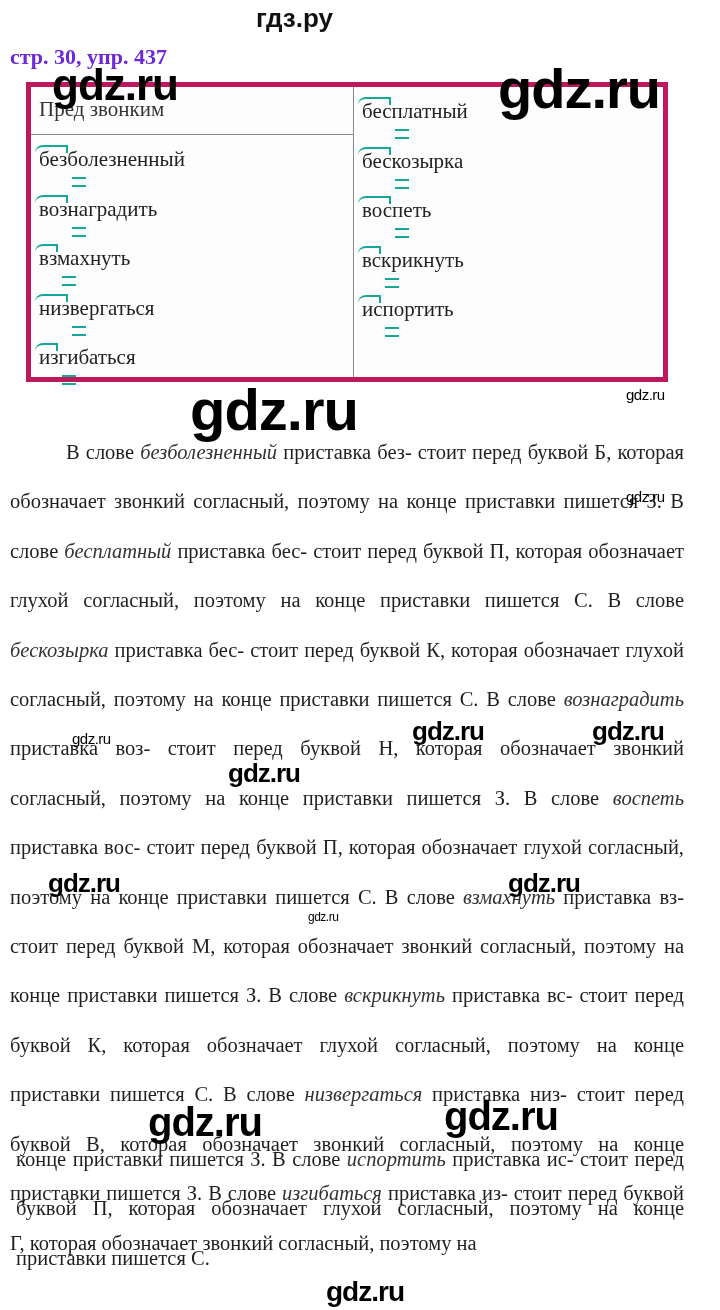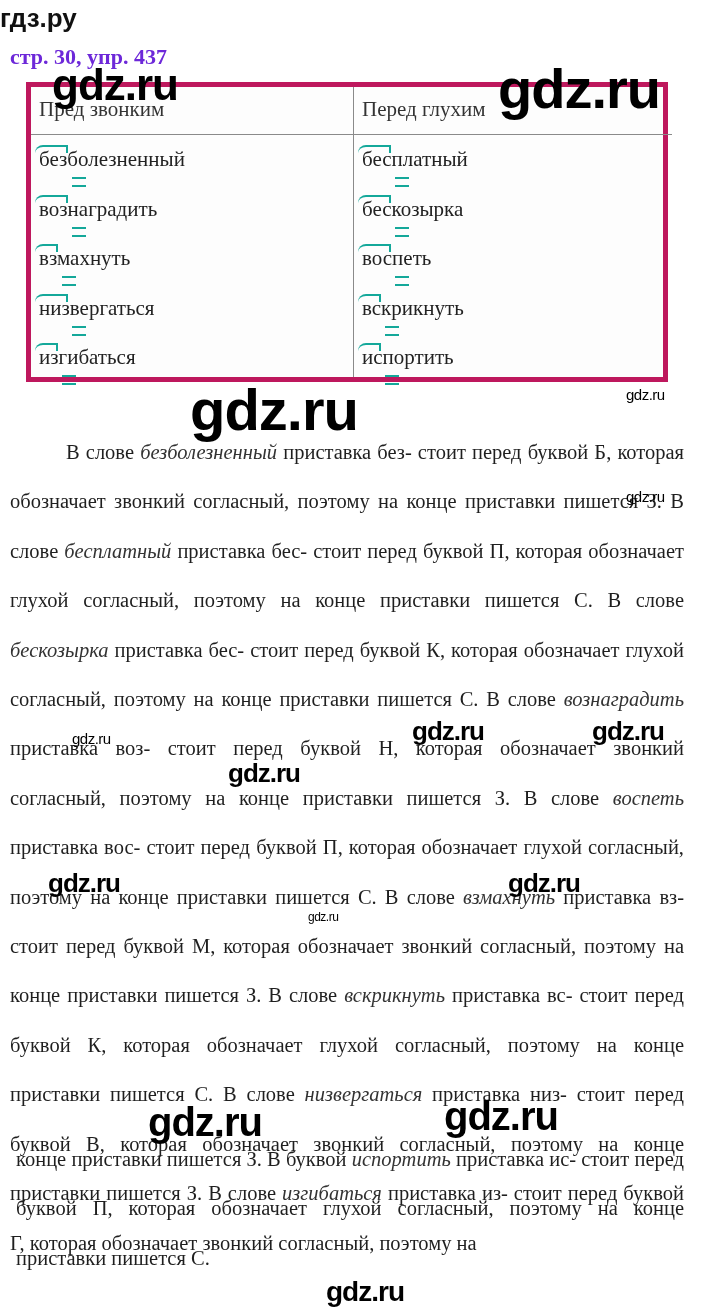--- a/index.html
+++ b/index.html
@@ -1,17 +1,17 @@
 <!DOCTYPE html>
 <html><head>
 <meta charset="utf-8">
 <style>
   html, body { margin: 0; padding: 0; background: #ffffff; }
   body { width: 720px; height: 1310px; position: relative; overflow: hidden; font-family: "Liberation Serif", serif; color: #1a1a1a; }
-  .site-title { position: absolute; top: 0; left: 0; width: 589px; font-family: "Liberation Sans", sans-serif; font-weight: bold; font-size: 26px; line-height: 36px; color: #111; }
+  .site-title { position: absolute; top: 0; left: 0; width: 589px; text-align: center; font-family: "Liberation Sans", sans-serif; font-weight: bold; font-size: 26px; line-height: 36px; color: #111; }
   .exercise-title { position: absolute; top: 44px; left: 10px; font-family: "Liberation Serif", serif; font-weight: bold; font-size: 22px; color: #6d28d9; }
   .wm { position: absolute; font-family: "Liberation Sans", sans-serif; font-weight: bold; color: #000; letter-spacing: -1px; white-space: nowrap; z-index: 5; }
   .wm-small { position: absolute; font-family: "Liberation Sans", sans-serif; font-size: 15px; color: #000; white-space: nowrap; z-index: 5; letter-spacing: -0.5px; }
   .table-wrap { position: absolute; top: 82px; left: 26px; width: 642px; height: 300px; border: 5px solid #be185d; box-sizing: border-box; background: #fdfdfd; }
   .col { position: absolute; top: 0; height: 100%; }
   .col-left { left: 0; width: 322px; border-right: 1px solid #8a8a8a; }
   .col-right { left: 323px; width: 318px; }
   .th { height: 48px; border-bottom: 1px solid #8a8a8a; box-sizing: border-box; font-size: 21px; color: #333; padding: 10px 0 0 8px; }
   .words { padding: 8px 0 0 8px; }
   .word { position: relative; height: 49.5px; font-size: 21px; color: #222; line-height: 32px; }
@@ -35,33 +35,32 @@
     <div class="th">Пред звонким</div>
     <div class="words" id="left-words">
         <div class="word"><span class="txt">безболезненный</span><span class="mark-prefix" style="width: 31.2px;"></span><span class="mark-root" style="left: 33.2px;"></span></div>
         <div class="word"><span class="txt">вознаградить</span><span class="mark-prefix" style="width: 31.2px;"></span><span class="mark-root" style="left: 33.2px;"></span></div>
         <div class="word"><span class="txt">взмахнуть</span><span class="mark-prefix" style="width: 20.8px;"></span><span class="mark-root" style="left: 22.8px;"></span></div>
         <div class="word"><span class="txt">низвергаться</span><span class="mark-prefix" style="width: 31.2px;"></span><span class="mark-root" style="left: 33.2px;"></span></div>
         <div class="word"><span class="txt">изгибаться</span><span class="mark-prefix" style="width: 20.8px;"></span><span class="mark-root" style="left: 22.8px;"></span></div>
       </div>
   </div>
   <div class="col col-right">
-    <div class="th">Перед глухим</div>
     <div class="words" id="right-words">
         <div class="word"><span class="txt">бесплатный</span><span class="mark-prefix" style="width: 31.2px;"></span><span class="mark-root" style="left: 33.2px;"></span></div>
         <div class="word"><span class="txt">бескозырка</span><span class="mark-prefix" style="width: 31.2px;"></span><span class="mark-root" style="left: 33.2px;"></span></div>
         <div class="word"><span class="txt">воспеть</span><span class="mark-prefix" style="width: 31.2px;"></span><span class="mark-root" style="left: 33.2px;"></span></div>
         <div class="word"><span class="txt">вскрикнуть</span><span class="mark-prefix" style="width: 20.8px;"></span><span class="mark-root" style="left: 22.8px;"></span></div>
         <div class="word"><span class="txt">испортить</span><span class="mark-prefix" style="width: 20.8px;"></span><span class="mark-root" style="left: 22.8px;"></span></div>
       </div>
   </div>
 </div>
 
 <div class="para" id="para1"><span class="indent"></span><span>В слове </span><em>безболезненный</em><span> приставка без- стоит перед буквой Б, которая обозначает звонкий согласный, поэтому на конце приставки пишется З.  В слове </span><em>бесплатный</em><span> приставка бес- стоит перед буквой П, которая обозначает глухой согласный, поэтому на конце приставки пишется С. В слове </span><em>бескозырка</em><span> приставка бес- стоит перед буквой К, которая обозначает глухой согласный, поэтому на конце приставки пишется С. В слове </span><em>вознаградить</em><span> приставка воз- стоит перед буквой Н, которая обозначает звонкий согласный, поэтому на конце приставки  пишется З.  В слове </span><em>воспеть</em><span> приставка вос- стоит перед буквой П, которая обозначает глухой согласный, поэтому на конце приставки  пишется С. В слове </span><em>взмахнуть</em><span> приставка вз- стоит перед буквой М, которая обозначает звонкий согласный, поэтому на конце приставки  пишется З. В слове </span><em>вскрикнуть</em><span> приставка вс- стоит перед буквой К, которая обозначает глухой согласный, поэтому на конце приставки  пишется С. В слове </span><em>низвергаться</em><span> приставка низ- стоит перед буквой В, которая обозначает звонкий согласный, поэтому на конце приставки  пишется З. В слове </span><em>изгибаться</em><span> приставка из- стоит перед буквой Г, которая обозначает звонкий согласный, поэтому на</span></div>
-<div class="para2" id="para2"><span>конце приставки  пишется З. В буквой </span><em>испортить</em><span> приставка ис- стоит перед буквой П, которая обозначает глухой согласный, поэтому на конце приставки  пишется С.</span></div>
+<div class="para2" id="para2"><span>конце приставки  пишется З. В слове </span><em>испортить</em><span> приставка ис- стоит перед буквой П, которая обозначает глухой согласный, поэтому на конце приставки  пишется С.</span></div>
 
 <div class="wm" style="top:60px;left:52px;font-size:44px;">gdz.ru</div>
 <div class="wm" style="top:56px;left:498px;font-size:56px;">gdz.ru</div>
 <div class="wm" style="top:376px;left:190px;font-size:58px;">gdz.ru</div>
 <div class="wm-small" style="top:386px;left:626px;">gdz.ru</div>
 <div class="wm-small" style="top:488px;left:626px;">gdz.ru</div>
 <div class="wm-small" style="top:730px;left:72px;">gdz.ru</div>
 <div class="wm" style="top:716px;left:412px;font-size:26px;">gdz.ru</div>
 <div class="wm" style="top:716px;left:592px;font-size:26px;">gdz.ru</div>
 <div class="wm" style="top:758px;left:228px;font-size:26px;">gdz.ru</div>

